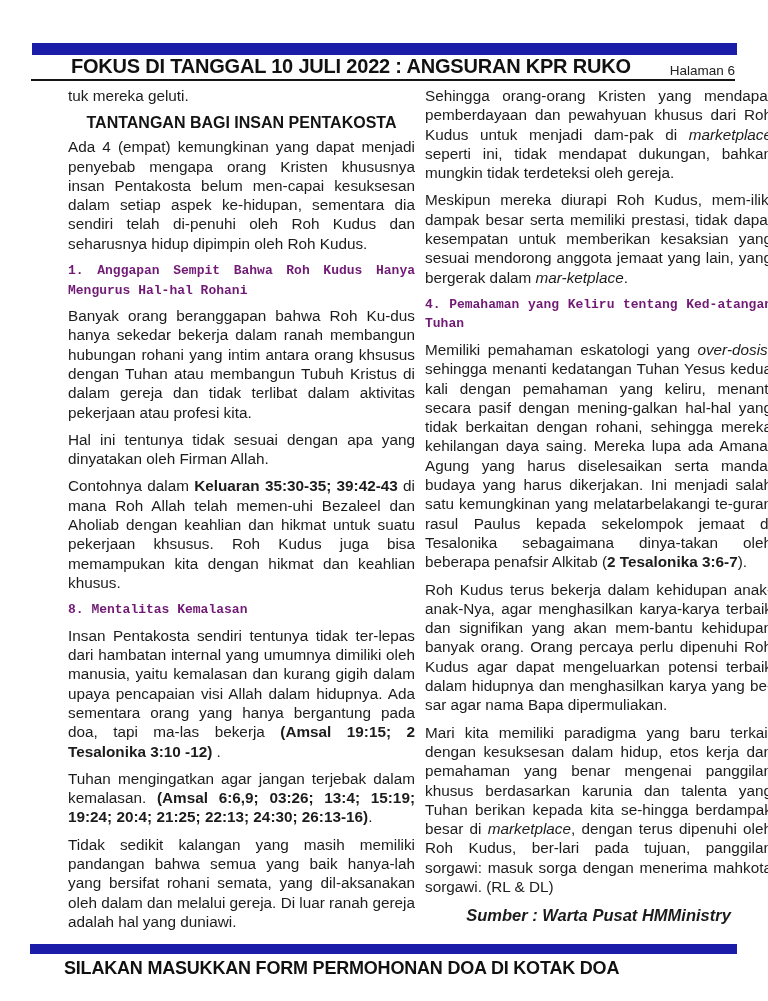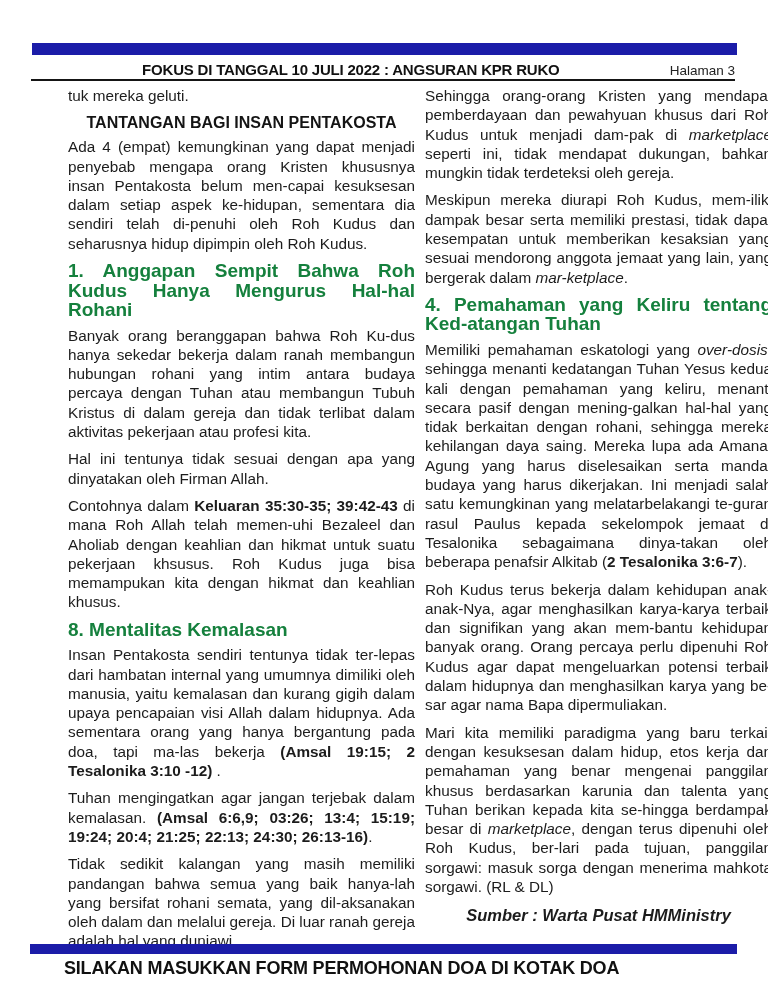--- a/index.html
+++ b/index.html
@@ -14,21 +14,21 @@
   .header-bar{
     position:absolute;left:32px;top:43px;width:705px;height:12px;
     background:var(--accent-blue,#1b1ca8);
   }
   .header-row{
     position:absolute;left:32px;top:56px;width:705px;height:22px;
     display:flex;align-items:flex-end;
   }
   .header-title{
     flex:1;text-align:center;
-    font-size:15px;font-weight:bold;letter-spacing:-0.2px;
+    font-size:20px;font-weight:bold;letter-spacing:-0.2px;
     color:#111111;white-space:nowrap;
   }
   .header-page{
     font-size:13.5px;color:#222222;padding-right:2px;white-space:nowrap;
   }
   .header-rule{
     position:absolute;left:31px;top:79px;width:704px;height:2px;
     background:#151515;
   }
   .columns{
@@ -36,22 +36,22 @@
     display:flex;gap:10px;margin-left:35px;
   }
   .col{
     width:347px;
     font-size:15.3px;line-height:19.3px;
     text-align:justify;
   }
   .col p{margin:0 0 8px 0;}
   .col h2{
     margin:2px 0 6px 0;
-    font-size:19px;line-height:19.5px;font-weight:bold;
-    text-align:justify;color:#15803d;
+    font-size:13px;line-height:19.5px;font-weight:bold;
+    text-align:justify;color:#701a75;font-family:Liberation Mono, monospace;
   }
   .caps-heading{
     margin:0 0 4px 0;
     font-size:16px;line-height:20px;font-weight:bold;color:#141414;
     text-align:center;
   }
   .source-line{
     font-weight:bold;font-style:italic;font-size:16.5px;
     margin-top:10px;text-align:center;
   }
@@ -69,33 +69,33 @@
 </style>
 </head>
 <body>
 
 <div class="page">
 
   <div class="header-bar"></div>
 
   <div class="header-row">
     <div class="header-title">FOKUS DI TANGGAL 10 JULI 2022 :  ANGSURAN KPR RUKO</div>
-    <div class="header-page">Halaman 3</div>
+    <div class="header-page">Halaman 6</div>
   </div>
 
   <div class="header-rule"></div>
 
   <div class="columns">
 
     <div class="col">
       <p>tuk mereka geluti.</p>
       <div class="caps-heading">TANTANGAN BAGI INSAN PENTAKOSTA</div>
       <p>Ada 4 (empat) kemungkinan yang dapat menjadi penyebab mengapa orang Kristen khususnya insan Pentakosta belum men-capai kesuksesan dalam setiap aspek ke-hidupan, sementara dia sendiri telah di-penuhi oleh Roh Kudus dan seharusnya hidup dipimpin oleh Roh Kudus.</p>
       <h2>1. Anggapan Sempit Bahwa Roh Kudus Hanya Mengurus Hal-hal Rohani</h2>
-      <p>Banyak orang beranggapan bahwa Roh Ku-dus hanya sekedar bekerja dalam ranah membangun hubungan rohani yang intim antara budaya percaya dengan Tuhan atau membangun Tubuh Kristus di dalam gereja dan tidak terlibat dalam aktivitas pekerjaan atau profesi kita.</p>
+      <p>Banyak orang beranggapan bahwa Roh Ku-dus hanya sekedar bekerja dalam ranah membangun hubungan rohani yang intim antara orang khsusus dengan Tuhan atau membangun Tubuh Kristus di dalam gereja dan tidak terlibat dalam aktivitas pekerjaan atau profesi kita.</p>
       <p>Hal ini tentunya tidak sesuai dengan apa yang dinyatakan oleh Firman Allah.</p>
       <p><span>Contohnya dalam </span><b>Keluaran 35:30-35; 39:42-43</b><span> di mana Roh Allah telah memen-uhi Bezaleel dan Aholiab dengan keahlian dan hikmat untuk suatu pekerjaan khsusus. Roh Kudus juga bisa memampukan kita dengan hikmat dan keahlian khusus.</span></p>
       <h2>8. Mentalitas Kemalasan</h2>
       <p><span>Insan Pentakosta sendiri tentunya tidak ter-lepas dari hambatan internal yang umumnya dimiliki oleh manusia, yaitu kemalasan dan kurang gigih dalam upaya pencapaian visi Allah dalam hidupnya. Ada sementara orang yang hanya bergantung pada doa, tapi ma-las bekerja </span><b>(Amsal 19:15; 2 Tesalonika 3:10 -12)</b><span> .</span></p>
       <p><span>Tuhan mengingatkan agar jangan terjebak dalam kemalasan. </span><b>(Amsal 6:6,9; 03:26; 13:4; 15:19; 19:24; 20:4; 21:25; 22:13; 24:30; 26:13-16)</b><span>.</span></p>
       <p>Tidak sedikit kalangan yang masih memiliki pandangan bahwa semua yang baik hanya-lah yang bersifat rohani semata, yang dil-aksanakan oleh dalam dan melalui gereja. Di luar ranah gereja adalah hal yang duniawi.</p>
     </div>
 
     <div class="col">
       <p><span>Sehingga orang-orang Kristen yang mendapat pemberdayaan dan pewahyuan khusus dari Roh Kudus untuk menjadi dam-pak di </span><i>marketplace</i><span> seperti ini, tidak mendapat dukungan, bahkan mungkin tidak terdeteksi oleh gereja.</span></p>

